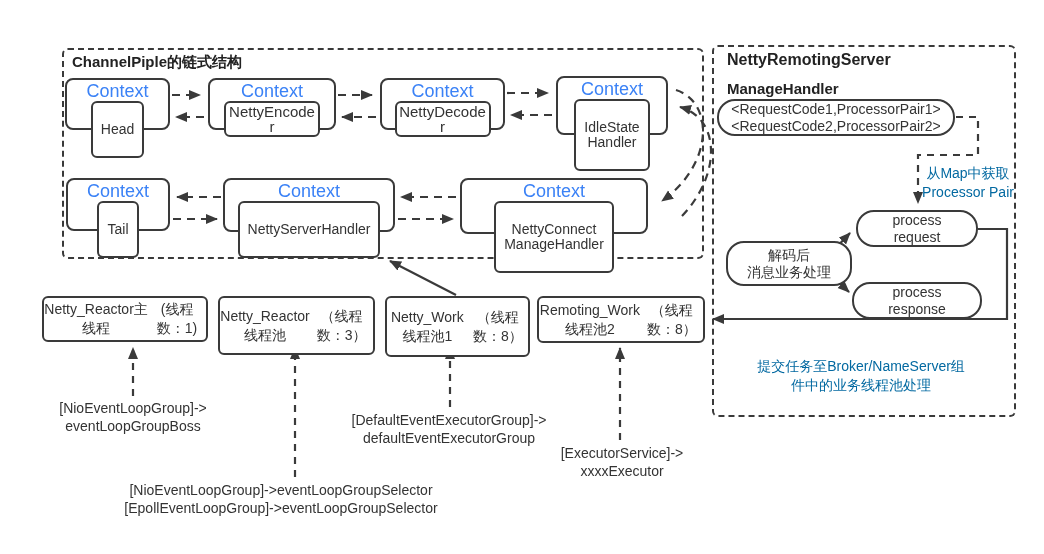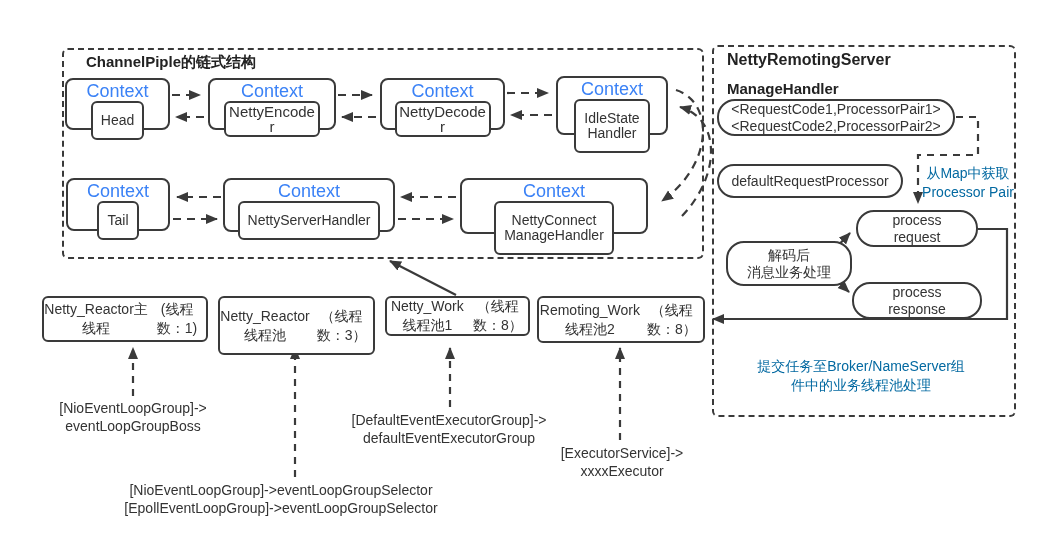--- a/index.html
+++ b/index.html
@@ -10,21 +10,21 @@
   .connectors{position:absolute;left:0;top:0;width:1044px;height:554px;pointer-events:none;}
   .panel{position:absolute;border:2px dashed #3a3a3a;border-radius:6px;background:transparent;}
   .panel-title{position:absolute;font-weight:bold;font-size:15px;color:#222;white-space:nowrap;}
   .ctx-box{
     position:absolute;border:2px solid #3a3a3a;border-radius:8px;background:#fff;
     display:flex;flex-direction:column;align-items:center;padding-top:3px;box-sizing:border-box;
   }
   .ctx-label{font-size:18px;line-height:16px;color:#3b82f6;}
   .inner-box{
     border:2px solid #3a3a3a;border-radius:6px;background:#fff;margin-top:2px;
-    padding:10px 8px;font-size:14px;line-height:15px;text-align:center;white-space:pre-line;
+    padding:19px 8px;font-size:14px;line-height:15px;text-align:center;white-space:pre-line;
   }
   .inner-narrow{width:88px;padding:1px 2px;word-break:break-all;font-size:15px;}
   .tp-box{
     position:absolute;border:2px solid #3a3a3a;border-radius:6px;background:#fff;
     display:flex;flex-direction:row;align-items:center;justify-content:center;
     font-size:14px;line-height:19px;text-align:center;box-sizing:border-box;
   }
   .annot{
     position:absolute;font-size:14px;line-height:18px;text-align:center;color:#333;
     white-space:pre-line;
@@ -105,21 +105,21 @@
         <line x1="831" y1="275" x2="849" y2="292" marker-end="url(#ah)"></line>
       </g>
 
       <g>
         <path d="M 978,229 L 1007,229 L 1007,319 L 713,319" marker-end="url(#ah)"></path>
       </g>
     </g>
   </svg>
 
   <div class="panel" style="left:62px;top:48px;width:638px;height:207px;"></div>
-  <div class="panel-title" style="left:72px;top:53px;margin-left:14px;">ChannelPiple的链式结构</div>
+  <div class="panel-title" style="left:72px;top:53px;">ChannelPiple的链式结构</div>
 
   <div class="ctx-box" style="left:65px;top:78px;width:105px;height:52px;">
     <div class="ctx-label">Context</div>
     <div class="inner-box">Head</div>
   </div>
   <div class="ctx-box" style="left:208px;top:78px;width:128px;height:52px;">
     <div class="ctx-label">Context</div>
     <div class="inner-box inner-narrow">NettyEncoder</div>
   </div>
   <div class="ctx-box" style="left:380px;top:78px;width:125px;height:52px;">
@@ -147,21 +147,21 @@
   </div>
 
   <div class="tp-box" style="left:42px;top:296px;width:166px;height:46px;">
     <span>Netty_Reactor主线程</span>
     <span>(线程数：1)</span>
   </div>
   <div class="tp-box" style="left:218px;top:296px;width:157px;height:59px;">
     <span>Netty_Reactor线程池</span>
     <span>（线程数：3）</span>
   </div>
-  <div class="tp-box" style="left:385px;top:296px;width:145px;height:40px;">
+  <div class="tp-box" style="left:385px;top:296px;width:145px;height:61px;">
     <span>Netty_Work线程池1</span>
     <span>（线程数：8）</span>
   </div>
   <div class="tp-box" style="left:537px;top:296px;width:168px;height:47px;">
     <span>Remoting_Work线程池2</span>
     <span>（线程数：8）</span>
   </div>
 
   <div class="annot" style="left:40px;top:399px;width:186px;">[NioEventLoopGroup]-&gt;
 eventLoopGroupBoss</div>
@@ -172,21 +172,20 @@
   <div class="annot" style="left:95px;top:481px;width:372px;">[NioEventLoopGroup]-&gt;eventLoopGroupSelector
 [EpollEventLoopGroup]-&gt;eventLoopGroupSelector</div>
 
   <div class="panel" style="left:712px;top:45px;width:300px;height:368px;"></div>
   <div class="panel-title srv-title" style="left:727px;top:51px;">NettyRemotingServer</div>
   <div class="panel-title" style="left:727px;top:80px;">ManageHandler</div>
 
   <div class="srv-box" style="left:717px;top:99px;width:238px;height:37px;">&lt;RequestCode1,ProcessorPair1&gt;
 &lt;RequestCode2,ProcessorPair2&gt;</div>
 
-  <div class="srv-box" style="left:717px;top:164px;width:186px;height:34px;">defaultRequestProcessor</div>
 
   <div class="srv-note" style="left:922px;top:164px;width:92px;">从Map中获取
 Processor Pair</div>
 
   <div class="srv-box" style="left:726px;top:241px;width:126px;height:45px;font-family:Liberation Serif, serif;">解码后
 消息业务处理</div>
 
   <div class="srv-box" style="left:856px;top:210px;width:122px;height:37px;">process
 request</div>
 

